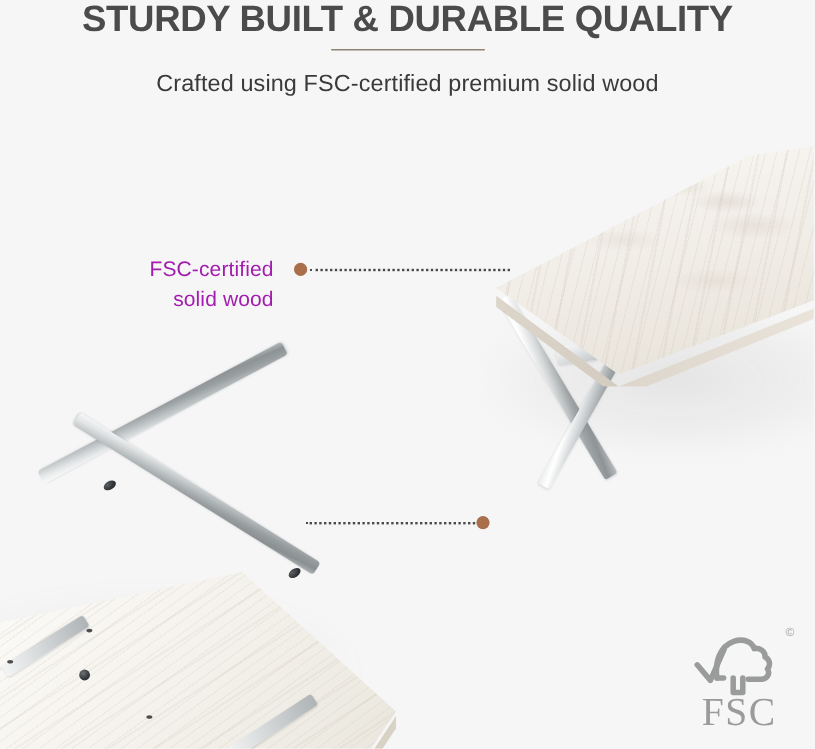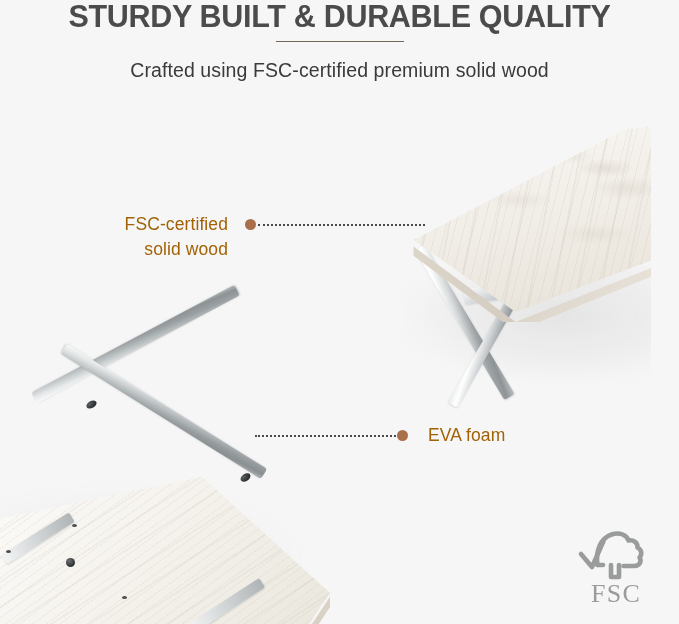--- a/index.html
+++ b/index.html
@@ -14,20 +14,21 @@
     overflow: hidden;
     position: relative;
   }
   #stage {
     position: absolute;
     left: 0; top: 0;
     width: 651px;
     height: 624px;
     background: #f6f6f6;
     overflow: hidden;
+    padding-left: 27px;
   }
 
   
   .hdr-title {
     position: absolute;
     left: 0; top: -1px;
     width: 679px;
     text-align: center;
     font-size: 30.5px;
     font-weight: bold;
@@ -267,21 +268,21 @@
     border-radius: 50%;
     background: radial-gradient(circle at 36% 32%, #6d7173 0%, #34383a 60%, #232628 100%);
     box-shadow: 0 0 1px rgba(255,255,255,.5);
   }
 
   
   .cal-label {
     position: absolute;
     font-size: 17.5px;
     font-weight: 300;
-    color: #a16207;
+    color: #a21caf;
     line-height: 25px;
     letter-spacing: .1px;
     white-space: nowrap;
   }
   .cal-label.right-al { text-align: right; }
   .cal-dot {
     position: absolute;
     width: 11px; height: 11px;
     border-radius: 50%;
     background: #a8apple;
@@ -301,21 +302,21 @@
     left: 567px; top: 521px;
     width: 98px; height: 92px;
   }
   #fsc-logo svg { display: block; }
   .fsc-word {
     position: absolute;
     left: 0; top: 59px;
     width: 98px;
     text-align: center;
     font-family: "Liberation Serif", serif;
-    font-size: 26px;
+    font-size: 33px;
     letter-spacing: 1.2px;
     color: #9a9c9c;
     line-height: 28px;
   }
   .fsc-c {
     position: absolute;
     right: 3px; top: 1px;
     font-family: "Liberation Sans", sans-serif;
     font-size: 10px;
     color: #a2a4a4;
@@ -373,21 +374,20 @@
   <div class="cal-label right-al" style="left:0px; top:212px; width:228px;">
     <div>FSC-certified</div>
     <div>solid wood</div>
   </div>
   <div class="cal-dot" style="left:245px; top:219px;"></div>
   <div class="cal-line" style="left:258px; top:224px; width:167px;"></div>
 
   <div class="cal-line" style="left:255px; top:435px; width:141px;"></div>
   <div class="cal-dot" style="left:397px; top:430px;"></div>
   <div class="cal-label" style="left:428px; top:423px; width:240px;">
-    <div>EVA foam</div>
   </div>
 
   <div id="fsc-logo">
     <svg width="98" height="62" viewBox="0 0 98 62">
       <g fill="none" stroke="#9a9c9c" stroke-width="4.6" stroke-linecap="round" stroke-linejoin="round">
 
         <path d="M14 33 L25 46 L36.5 20"></path>
 
         <path d="M30.5 44
                  C28.5 30.5 33 17.5 44.5 13.5

